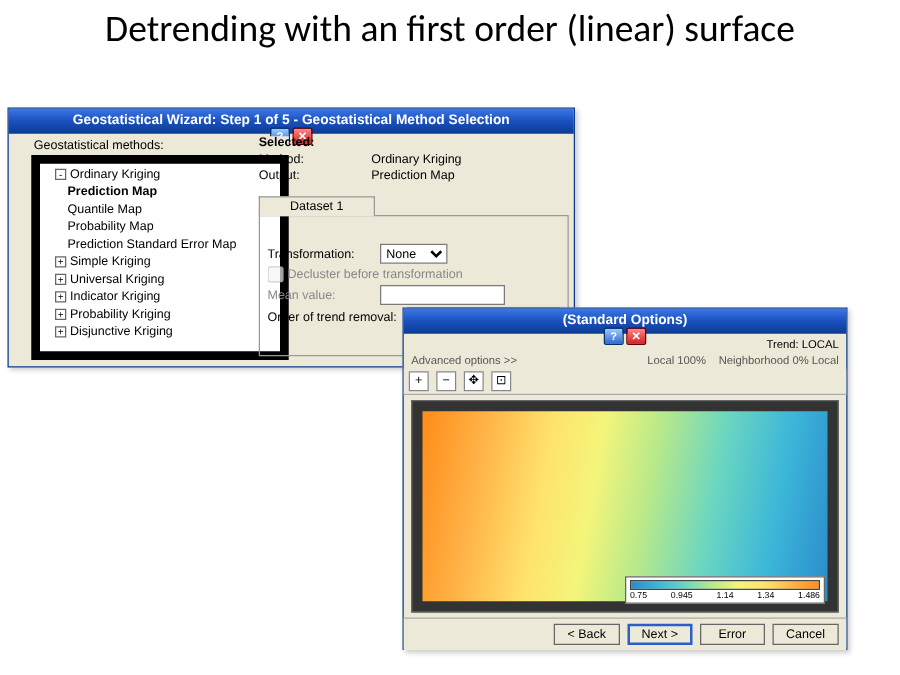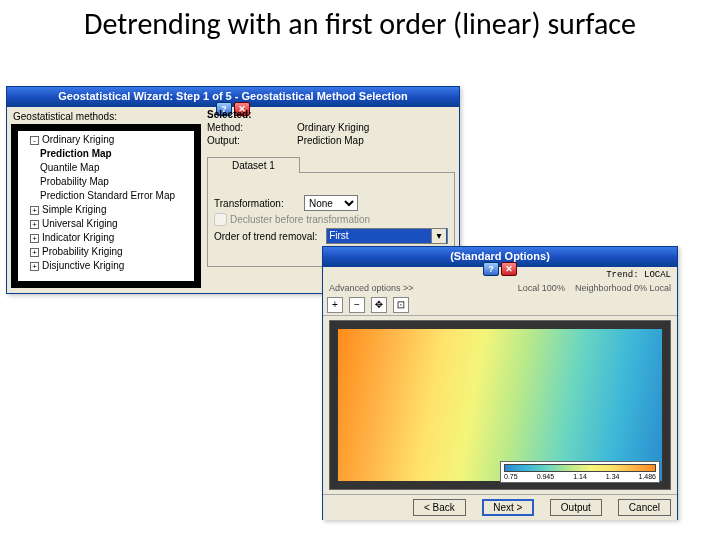--- a/index.html
+++ b/index.html
@@ -158,21 +158,21 @@
   }
   .legend-bar {
     height:8px;
     background: linear-gradient(90deg,#2a8ccc,#3cb6d9,#6bd6c0,#b8e98a,#f4f57a,#ffe26b,#ffb347,#ff8c1a);
     border:1px solid #444;
   }
   .legend-ticks { display:flex; justify-content:space-between; font-size:7px; margin-top:1px; }
   .btnrow {
     display:flex;
     justify-content:flex-end;
-    gap:16px;
+    gap:6px;
     padding:4px 6px;
     background:#ece9d8;
     border-top:1px solid #aaa;
   }
   .winbtn {
     font-size:10px;
     padding:2px 10px;
     background:#ece9d8;
     border:1px solid #666;
     min-width:52px;
@@ -187,21 +187,21 @@
 
 <div class="window" style="left:6px; top:86px; width:454px; height:208px;">
   <div class="titlebar">
     <span>Geostatistical Wizard: Step 1 of 5 - Geostatistical Method Selection</span>
     <div class="buttons">
       <div class="tbtn help">?</div>
       <div class="tbtn">✕</div>
     </div>
   </div>
 
-  <div class="pane" style="left:4px; top:22px; width:190px; height:180px;">
+  <div class="pane" style="left:18px; top:22px; width:206px; height:180px;">
     <div class="tree-label">Geostatistical methods:</div>
     <div class="tree" style="height:164px;">
       <ul>
         <li><span class="box">-</span><span>Ordinary Kriging</span>
           <ul>
             <li class="bold">Prediction Map</li>
             <li>Quantile Map</li>
             <li>Probability Map</li>
             <li>Prediction Standard Error Map</li>
           </ul>
@@ -232,38 +232,42 @@
       <div class="row">
         <span class="lbl">Transformation:</span>
         <select style="width:54px;">
           <option>None</option>
         </select>
       </div>
       <div class="row disabled">
         <input type="checkbox" disabled="" style="">
         <span>Decluster before transformation</span>
       </div>
+      <div class="row disabled">
+        <span class="lbl">Mean value:</span>
+        <input type="text" disabled="" style="width: 100px;">
+      </div>
       <div class="row">
         <span class="lbl" style="width:120px;">Order of trend removal:</span>
         <span class="dropdown-hl">First</span>
       </div>
     </div>
   </div>
 </div>
 
 <div class="window" style="left:322px; top:246px; width:356px; height:274px;">
   <div class="titlebar">
     <span><span>(Standard Options)</span></span>
     <div class="buttons">
       <div class="tbtn help">?</div>
       <div class="tbtn">✕</div>
     </div>
   </div>
 
-  <div style="padding:3px 6px; font-size:9px; text-align:right;font-family:Liberation Mono, monospace;">
+  <div style="padding:3px 6px; font-size:9px; text-align:right;">
     <span>Trend: LOCAL</span>
   </div>
   <div style="padding:0 6px 2px 6px; font-size:9px; color:#555;">
     <span>Advanced options &gt;&gt;</span>
     <span style="float:right;">
       <span>Local</span>
       <span>100%</span>
       &nbsp;&nbsp;
       <span>Neighborhood</span>
       <span>0% Local</span>
@@ -287,16 +291,16 @@
         <span>1.14</span>
         <span>1.34</span>
         <span>1.486</span>
       </div>
     </div>
   </div>
 
   <div class="btnrow">
     <div class="winbtn">&lt; Back</div>
     <div class="winbtn default">Next &gt;</div>
-    <div class="winbtn">Output</div>
+    <div class="winbtn">Error</div>
     <div class="winbtn">Cancel</div>
   </div>
 </div>
 
 </body></html>

